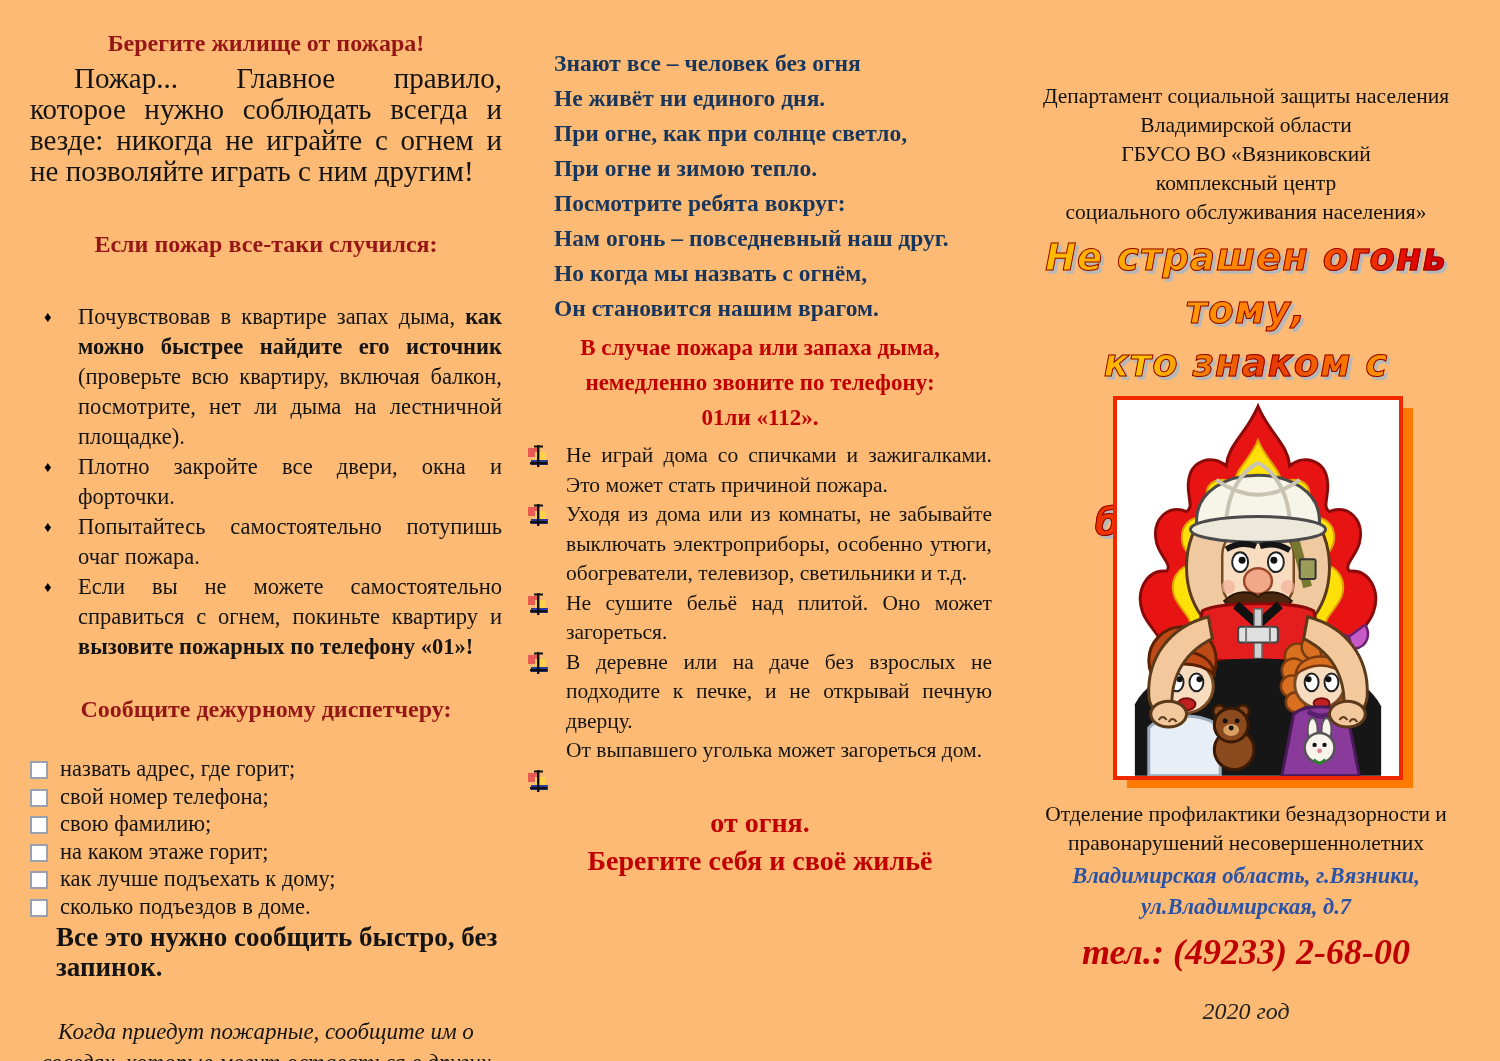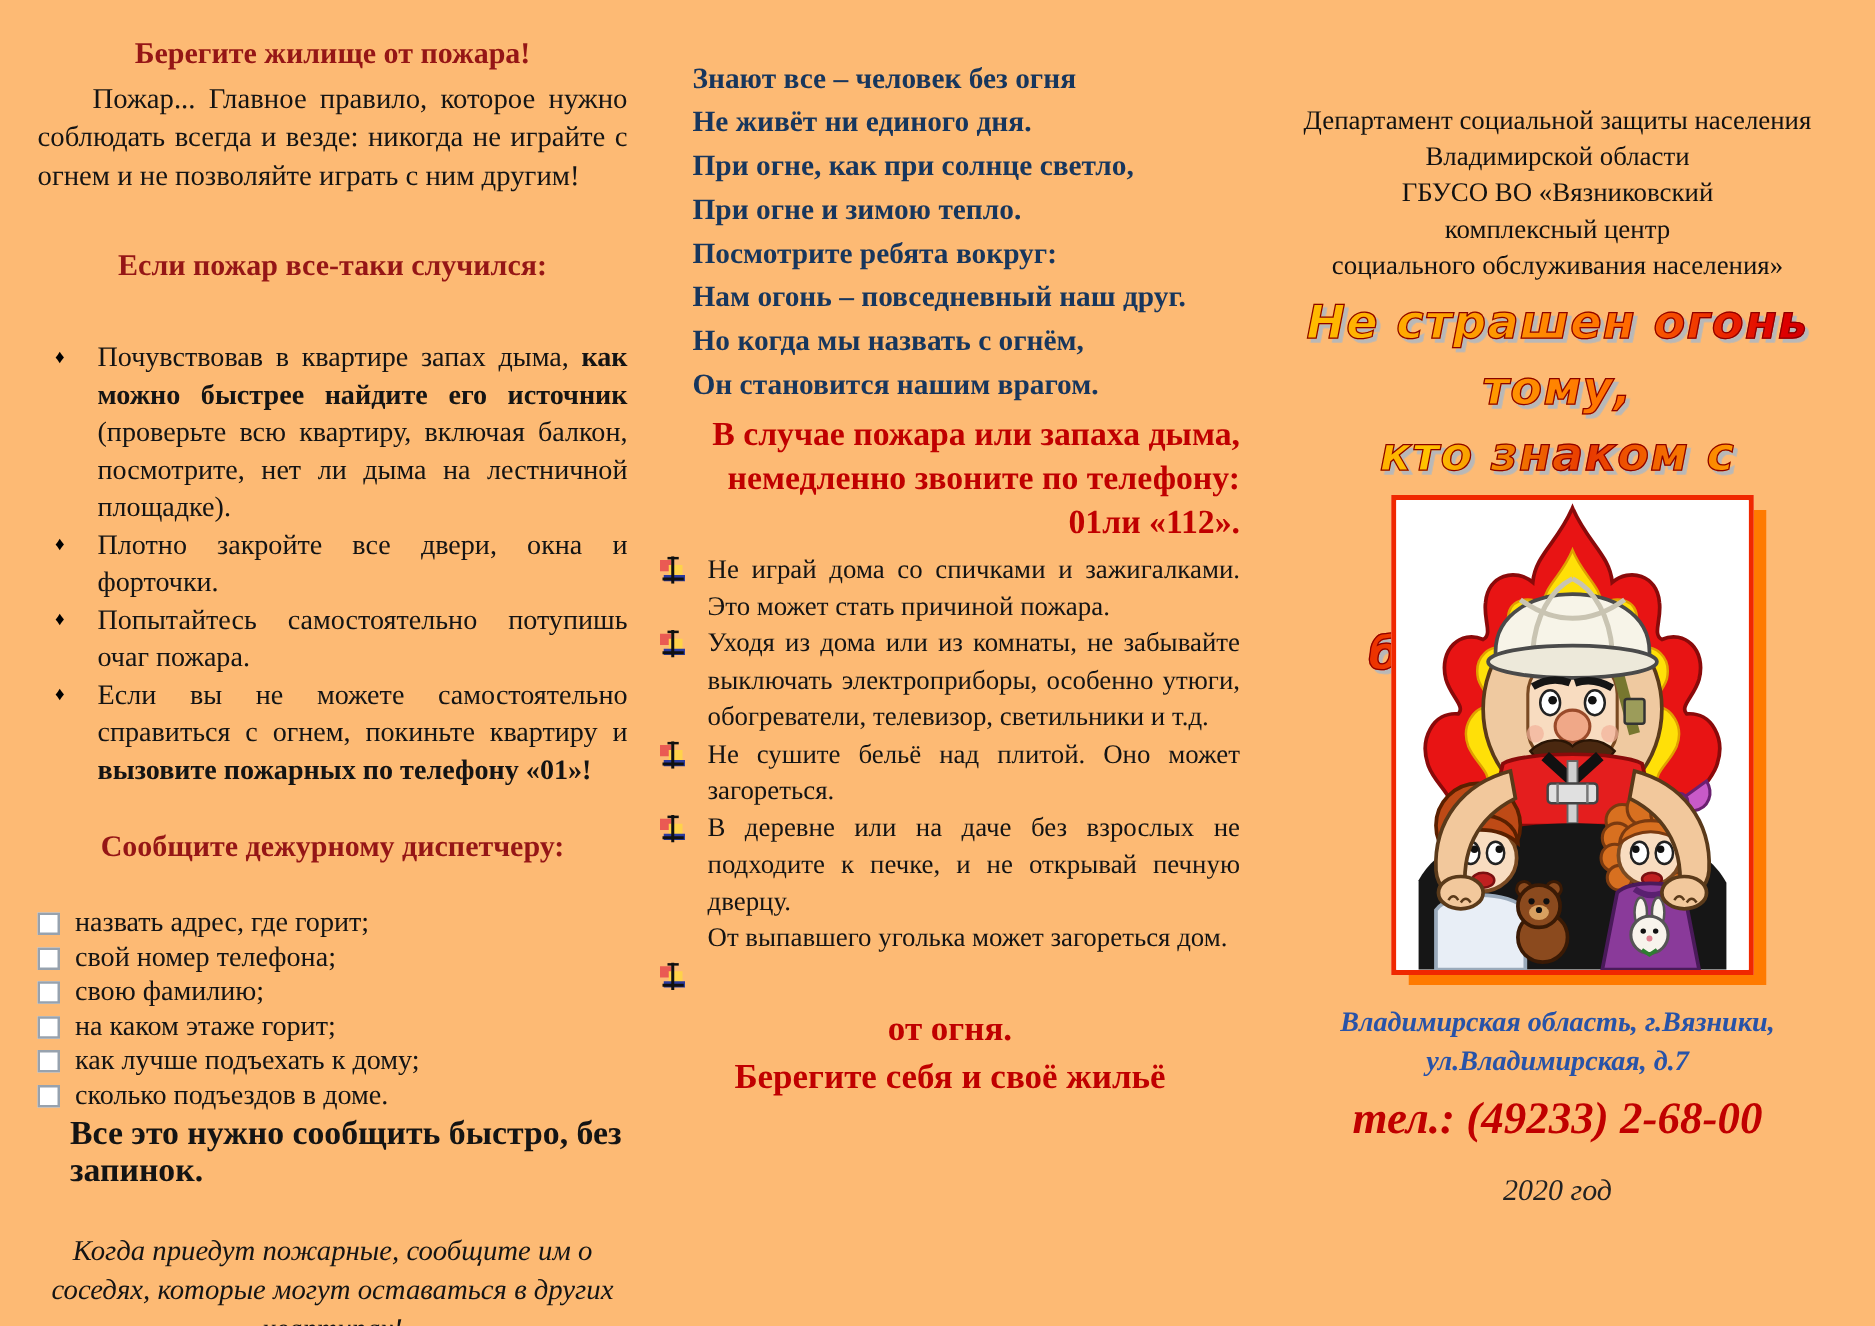--- a/index.html
+++ b/index.html
@@ -6,41 +6,41 @@
   .page{position:relative;width:1500px;height:1061px;background:#fdba74;overflow:hidden;
         font-family:"Liberation Serif","DejaVu Serif",serif;color:#141414;}
   .col{position:absolute;top:0;}
   .col-left{left:30px;top:30px;width:472px;}
   .col-mid{left:528px;top:46px;width:464px;}
   .col-right{left:1012px;top:82px;width:468px;text-align:center;}
 
   
   .h-red{color:#951616;font-weight:bold;font-size:24px;text-align:center;}
   .left-title{margin-bottom:6px;}
-  .intro{font-size:23px;line-height:31px;text-align:justify;text-indent:44px;}
+  .intro{font-size:29px;line-height:31px;text-align:justify;text-indent:44px;}
   .subtitle-fire{margin-top:44px;}
   .d-list{margin-top:44px;}
   .li-row{display:flex;align-items:flex-start;}
   .diamond-bullet{flex:0 0 48px;padding-left:14px;box-sizing:border-box;
                   font-size:15px;line-height:30px;color:#000;}
   .li-text{flex:1;font-size:22.5px;line-height:30px;text-align:justify;}
   .subtitle-dispatch{margin-top:34px;}
   .cb-list{margin-top:32px;}
   .checkbox-row{margin-bottom:0;}
   .checkbox-bullet{flex:0 0 30px;padding-top:6px;box-sizing:border-box;}
   .cbox{display:block;width:14px;height:14px;border:2px solid #97A2AE;background:#fff;}
   .checkbox-row .li-text{font-size:22.5px;line-height:27.5px;text-align:left;}
   .bold-note{font-weight:bold;font-size:27px;line-height:30px;margin:2px 0 0 26px;}
   .italic-note{font-style:italic;font-size:23px;line-height:31px;text-align:center;margin-top:34px;}
 
   
   .poem{padding-left:26px;}
   .poem-line{color:#17365D;font-weight:bold;font-size:23.5px;line-height:35px;}
   .alert{margin-top:4px;text-align:center;}
-  .alert-line{color:#C00000;font-weight:bold;font-size:27px;line-height:35px;text-align:right;}
+  .alert-line{color:#C00000;font-weight:bold;font-size:23px;line-height:35px;}
   .flag-list{margin-top:6px;}
   .flag-bullet{flex:0 0 38px;padding-top:4px;box-sizing:border-box;}
   .flag-row .li-text{font-size:21.5px;line-height:29.5px;text-align:justify;}
   .closing{margin-top:8px;text-align:center;}
   .closing-line{color:#C00000;font-weight:bold;font-size:28px;line-height:38px;}
 
   
   .org-line{font-size:21.5px;line-height:29px;color:#111;}
   .wordart{margin-top:4px;}
   .wa-line{font-family:"DejaVu Sans",sans-serif;font-weight:bold;font-style:italic;
@@ -348,20 +348,24 @@
       <path d="M92,218 C54,228 30,258 32,298 C33,312 44,320 56,318 C52,284 64,256 96,240 Z" fill="#F2C89C" stroke="#5A3A1A" stroke-width="3"></path>
       <ellipse cx="52" cy="316" rx="18" ry="13" fill="#F2C89C" stroke="#5A3A1A" stroke-width="3"></ellipse>
       <path d="M42,322 q4,-6 8,0 M52,324 q4,-6 8,0" fill="none" stroke="#5A3A1A" stroke-width="2"></path>
       <path d="M192,218 C230,228 254,258 252,298 C251,312 240,320 228,318 C232,284 220,256 188,240 Z" fill="#F2C89C" stroke="#5A3A1A" stroke-width="3"></path>
       <ellipse cx="232" cy="316" rx="18" ry="13" fill="#F2C89C" stroke="#5A3A1A" stroke-width="3"></ellipse>
       <path d="M224,322 q4,-6 8,0 M234,324 q4,-6 8,0" fill="none" stroke="#5A3A1A" stroke-width="2"></path>
     </svg>
   </div>
 
   <div class="r-bottom">
+    <div class="dept">
+        <div class="dept-line dept-line-1">Отделение профилактики безнадзорности и</div>
+        <div class="dept-line dept-line-2">правонарушений несовершеннолетних</div>
+      </div>
     <div class="address">
         <div class="addr-line addr-line-1">Владимирская область, г.Вязники,</div>
         <div class="addr-line addr-line-2">ул.Владимирская, д.7</div>
       </div>
     <div class="phone">тел.: (49233) 2-68-00</div>
     <div class="year">2020 год</div>
   </div>
 
 </div>
 

